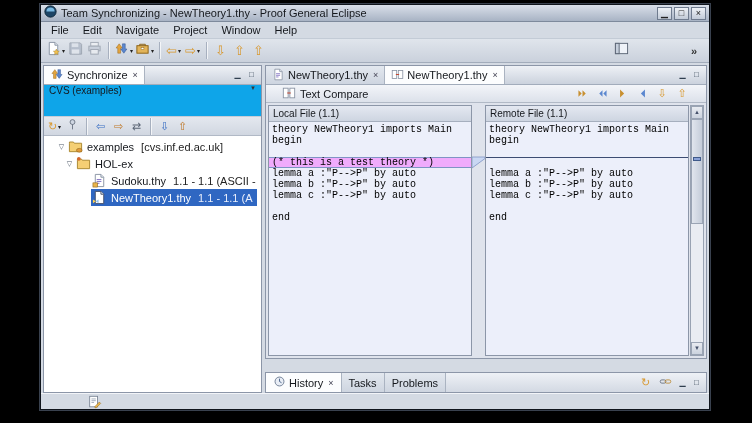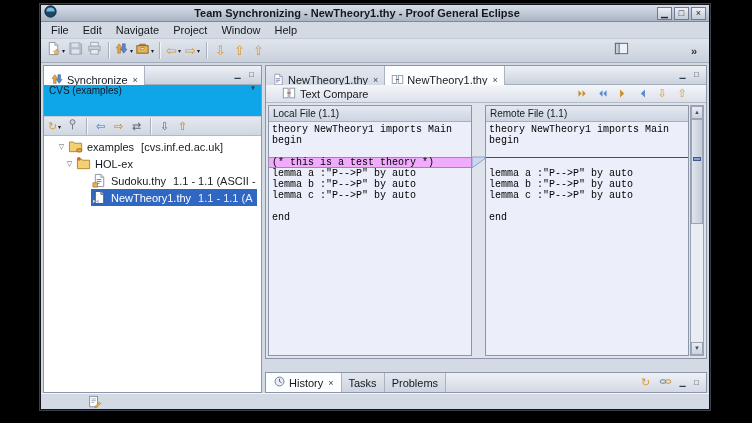--- a/index.html
+++ b/index.html
@@ -5,21 +5,21 @@
   *{box-sizing:border-box}
   html,body{margin:0;padding:0}
   body{width:752px;height:423px;background:#000;position:relative;overflow:hidden;
        font-family:"Liberation Sans",sans-serif;color:#15181d}
   .window{position:absolute;left:40px;top:4px;width:670px;height:406px;
           border:1px solid #10151c;outline:1px solid #39414e;background:#d4dae3;
           display:flex;flex-direction:column}
   
   .titlebar{height:17px;flex:none;display:flex;align-items:center;gap:4px;padding:0 3px;
             background:linear-gradient(#d9dfe9,#a8b3c4);border-bottom:1px solid #7e8a9c}
-  .title{flex:1;text-align:center;font-size:11px;font-weight:bold;white-space:nowrap;overflow:hidden}
+  .title{flex:1;text-align:left;font-size:11px;font-weight:normal;white-space:nowrap;overflow:hidden}
   .winbtns{display:flex;gap:2px}
   .winbtn{width:15px;height:13px;border:1px solid #6f7b8e;background:linear-gradient(#eef1f6,#c2cbd8);
           font-size:9px;line-height:11px;text-align:center;color:#222}
   
   .menubar{height:17px;flex:none;display:flex;align-items:center;padding-left:3px;font-size:11px;
            background:#d4dae3;border-bottom:1px solid #c3cbd6}
   .menu-item{padding:1px 7px}
   
   .toolbar{height:24px;flex:none;display:flex;align-items:center;padding:0 4px;
            background:linear-gradient(#e0e5ec,#cad1dc);border-bottom:1px solid #a2acbb}
@@ -32,21 +32,21 @@
   .gold{color:#d8982f}.blue{color:#3a6fc4}.orange{color:#c07828}.gray{color:#5c6676}
   .dis{opacity:.45}
   .ovf{font-size:11px;font-weight:bold;color:#333;padding:0 4px}
   
   .main{flex:1;display:flex;gap:3px;padding:2px 2px 0 2px;min-height:0}
   .panelbox{border:1px solid #8c96a8;background:#fff;display:flex;flex-direction:column;min-width:0}
   .left-panel{width:219px;flex:none}
   .right-col{flex:1;display:flex;flex-direction:column;min-width:0}
   .tabbar{height:19px;flex:none;display:flex;align-items:stretch;font-size:11px;
           background:linear-gradient(#eef1f6,#cbd2dd);border-bottom:1px solid #a2acbb}
-  .tab{display:flex;align-items:center;gap:3px;padding:14px 6px;border-right:1px solid #aab3c1;
+  .tab{display:flex;align-items:center;gap:3px;padding:4px 6px;border-right:1px solid #aab3c1;
        background:linear-gradient(#e3e8ef,#ced5e0);white-space:nowrap}
   .tab.active{background:#fcfdfe}
   .tabclose{font-size:9px;color:#445;margin-left:2px}
   .corner{margin-left:auto;display:flex;align-items:center;gap:1px;padding:0 3px}
   .cbtn{width:13px;height:12px;font-size:8px;line-height:11px;text-align:center;color:#2f3f4f}
   
   .scope-row{height:32px;flex:none;display:flex;align-items:flex-start;padding:0 5px;font-size:10px;
              background:#0ea5e9;border-bottom:1px solid #c6cdd8}
   .combocaret{margin-left:auto;font-size:6px;color:#333}
   .vtoolbar{height:19px;flex:none;display:flex;align-items:center;gap:1px;padding:0 2px;

